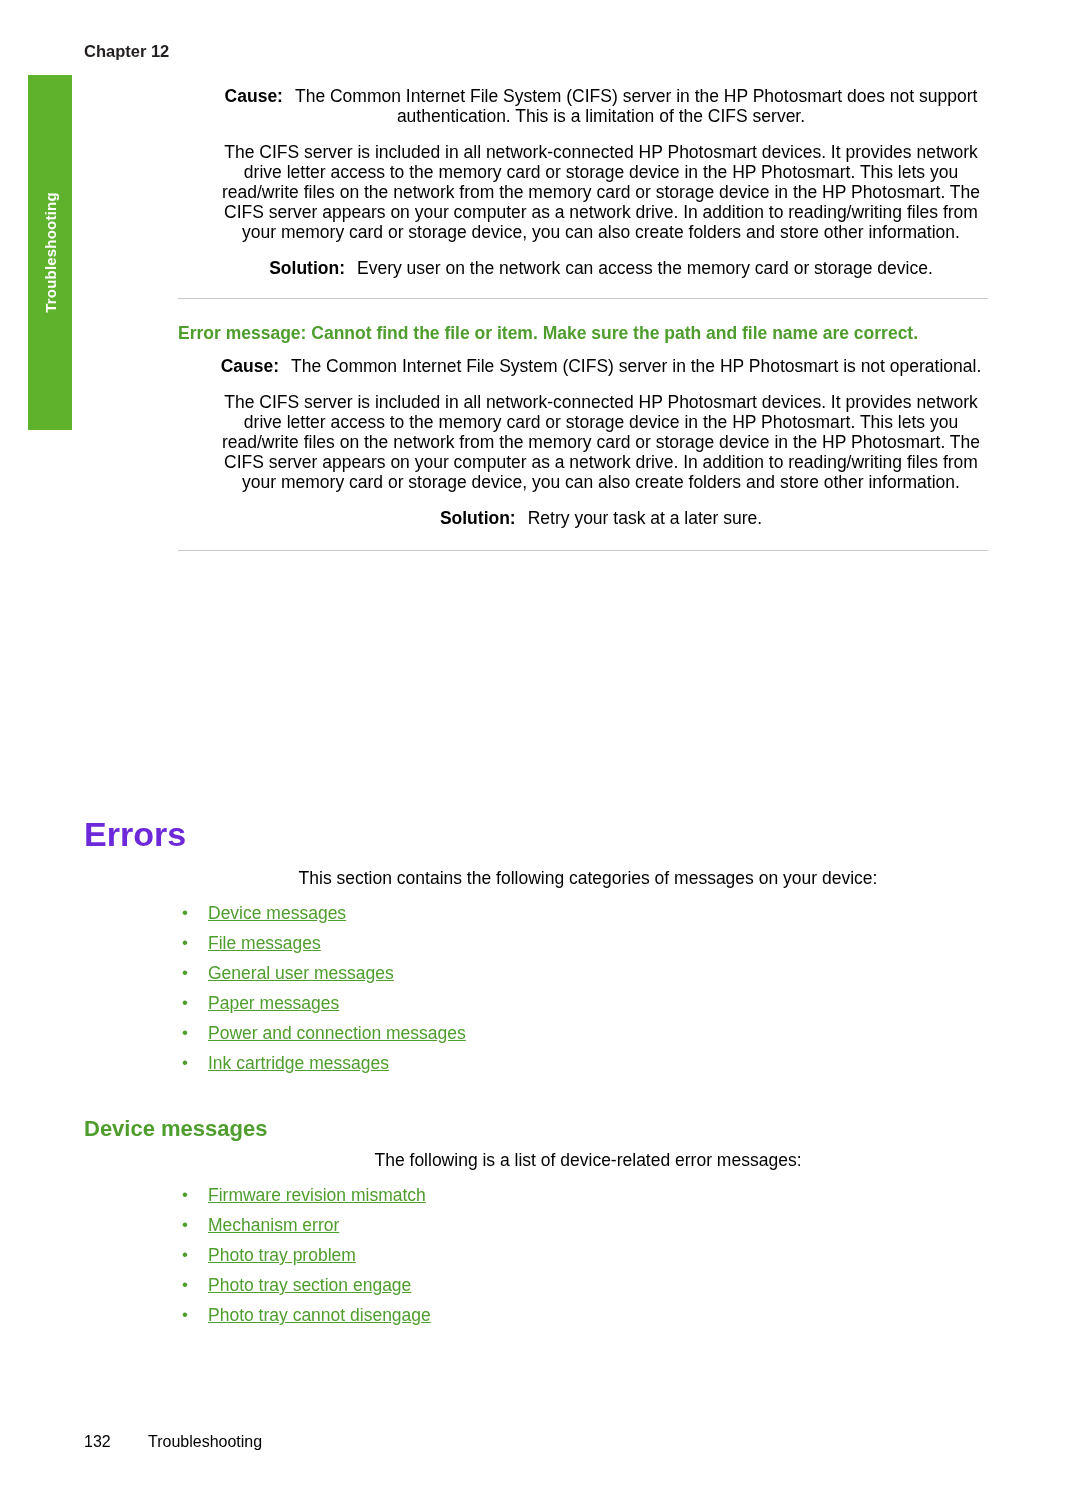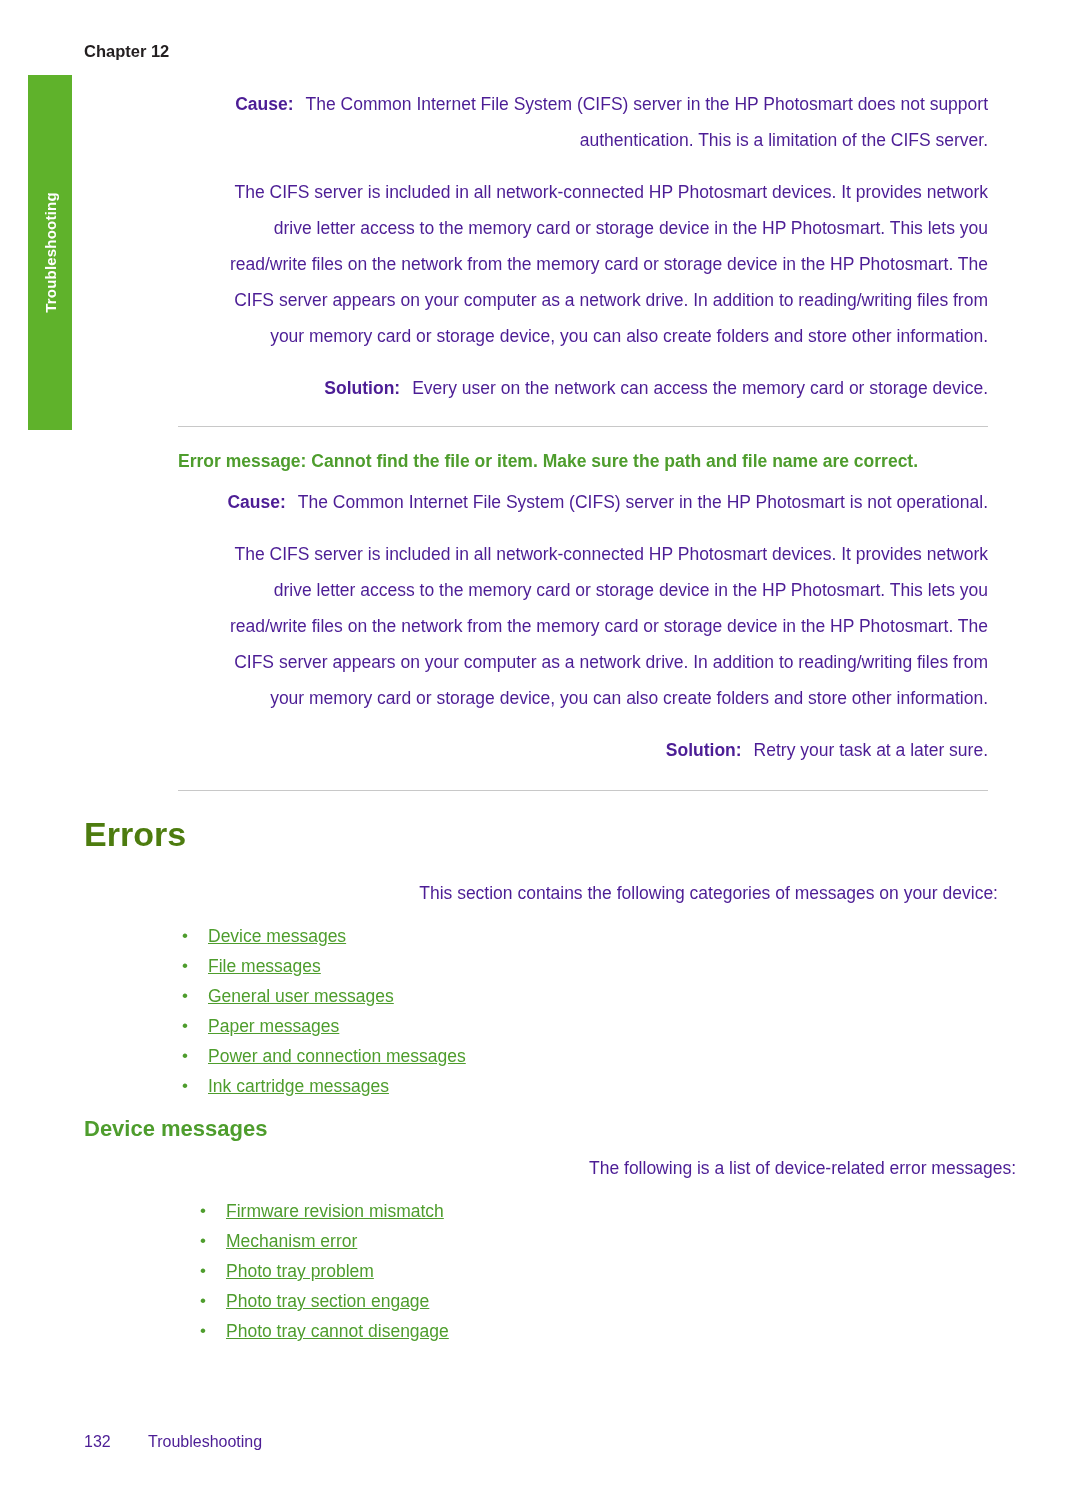--- a/index.html
+++ b/index.html
@@ -73,43 +73,43 @@
     margin: 0 0 10px 0;
   }
 
   .body-indent {
     margin-left: 36px;
     width: 774px;
   }
 
   p.para {
     font-size: 17.5px;
-    line-height: 36px;
-    color: #4c1d95;
+    line-height: 20px;
+    color: #000000;
     margin: 0 0 16px 0;
-    text-align: right;
+    text-align: center;
   }
   p.para:last-child { margin-bottom: 0; }
 
   .lbl {
     font-weight: bold;
   }
   .lbl-gap {
     display: inline-block;
     width: 12px;
   }
 
   .rule {
     border-top: 1px solid #c8c8c8;
     margin: 20px 0 22px 0;
     width: 810px;
   }
 
   h1.errors {
-    color: #4d7c0f;
+    color: #6d28d9;
     font-size: 34px;
     font-weight: bold;
     margin: 0;
     position: absolute;
     left: 84px;
   }
 
   h2.device-messages {
     color: #4e9d2d;
     font-size: 22px;
@@ -141,21 +141,21 @@
   ul.links li a {
     color: #4e9d2d;
     text-decoration: underline;
   }
 
   .footer {
     position: absolute;
     left: 84px;
     bottom: 44px;
     font-size: 16px;
-    color: #4c1d95;
+    color: #000000;
   }
   .footer .pnum {
     display: inline-block;
     width: 64px;
   }
 </style>
 </head>
 <body>
 
 <div class="page">
@@ -186,35 +186,35 @@
         <p class="para">The CIFS server is included in all network-connected HP Photosmart devices. It provides network drive letter access to the memory card or storage device in the HP Photosmart. This lets you read/write files on the network from the memory card or storage device in the HP Photosmart. The CIFS server appears on your computer as a network drive. In addition to reading/writing files from your memory card or storage device, you can also create folders and store other information.</p>
         <p class="para"><span class="lbl">Solution:</span><span class="lbl-gap"></span><span>Retry your task at a later sure.</span></p>
       </div>
     </div>
 
     <div class="rule" style="margin-top:22px;"></div>
   </div>
 
   <h1 class="errors" style="top: 815px;">Errors</h1>
 
-  <div style="position:absolute; left:178px; top:868px; width:820px;margin-top:7px;">
+  <div style="position:absolute; left:178px; top:868px; width:820px;">
     <p class="para" style="margin-bottom:0;">This section contains the following categories of messages on your device:</p>
     <ul class="links">
       <li><span class="bullet">•</span><a href="#">Device messages</a></li>
       <li><span class="bullet">•</span><a href="#">File messages</a></li>
       <li><span class="bullet">•</span><a href="#">General user messages</a></li>
       <li><span class="bullet">•</span><a href="#">Paper messages</a></li>
       <li><span class="bullet">•</span><a href="#">Power and connection messages</a></li>
       <li><span class="bullet">•</span><a href="#">Ink cartridge messages</a></li>
     </ul>
   </div>
 
   <h2 class="device-messages" style="top: 1116px;">Device messages</h2>
 
-  <div style="position:absolute; left:196px; top:1150px; width:820px;">
+  <div style="position:absolute; left:178px; top:1150px; width:820px;">
     <p class="para" style="margin-bottom:0;">The following is a list of device-related error messages:</p>
     <ul class="links">
       <li><span class="bullet">•</span><a href="#">Firmware revision mismatch</a></li>
       <li><span class="bullet">•</span><a href="#">Mechanism error</a></li>
       <li><span class="bullet">•</span><a href="#">Photo tray problem</a></li>
       <li><span class="bullet">•</span><a href="#">Photo tray section engage</a></li>
       <li><span class="bullet">•</span><a href="#">Photo tray cannot disengage</a></li>
     </ul>
   </div>
 

